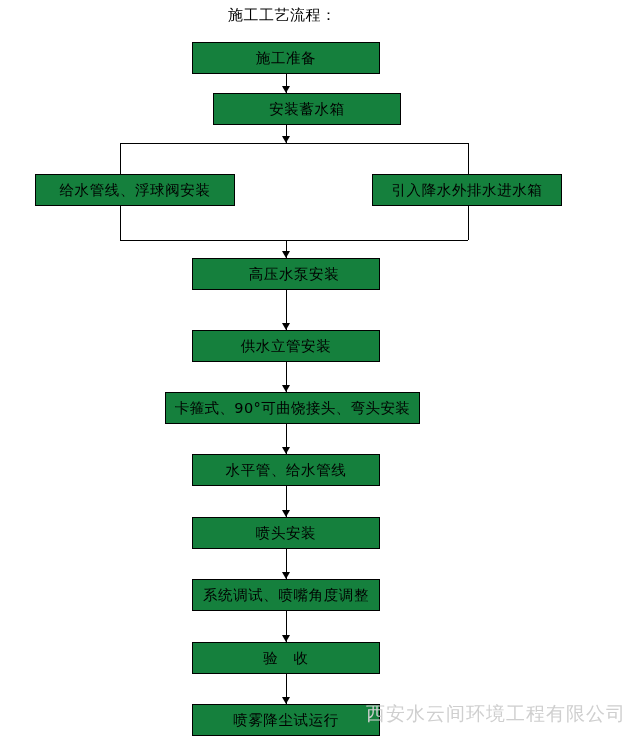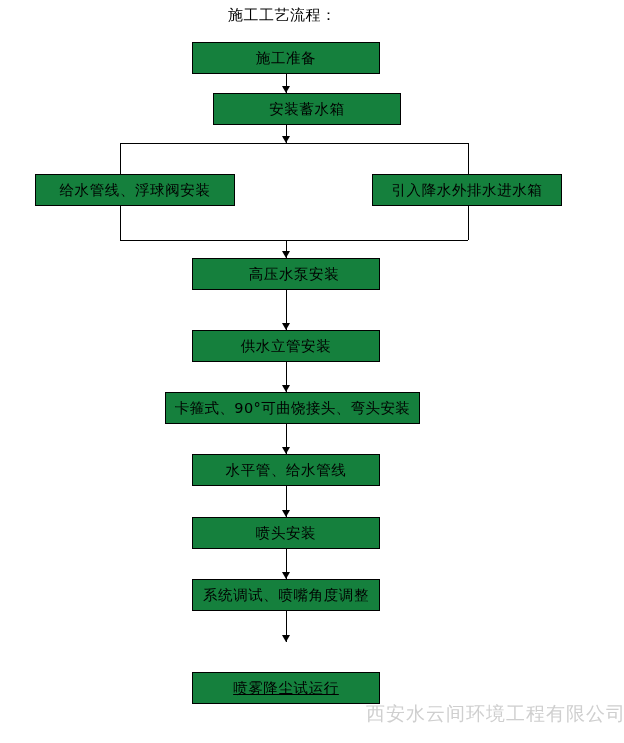--- a/index.html
+++ b/index.html
@@ -140,21 +140,22 @@
   <div class="node" style="left:192px; top:517px; width:188px; height:32px;">喷头安装</div>
 
   <div class="vline" style="left:286px; top:549px; height:30px;"></div>
   <div class="arrowhead" style="left:281.8px; top:572px;"></div>
 
   <div class="node" style="left:192px; top:579px; width:188px; height:32px;">系统调试、喷嘴角度调整</div>
 
   <div class="vline" style="left:286px; top:611px; height:31px;"></div>
   <div class="arrowhead" style="left:281.8px; top:635px;"></div>
 
+  <div class="node" style="left:192px; top:642px; width:188px; height:32px;">验　收</div>
 
   <div class="vline" style="left:286px; top:674px; height:30px;"></div>
   <div class="arrowhead" style="left:281.8px; top:697px;"></div>
 
-  <div class="node" style="left:192px; top:672px; width:188px; height:32px;text-decoration:underline;">喷雾降尘试运行</div>
+  <div class="node" style="left:192px; top:704px; width:188px; height:32px;">喷雾降尘试运行</div>
 
   <div class="watermark">西安水云间环境工程有限公司</div>
 
 </div>
 
 </body></html>

